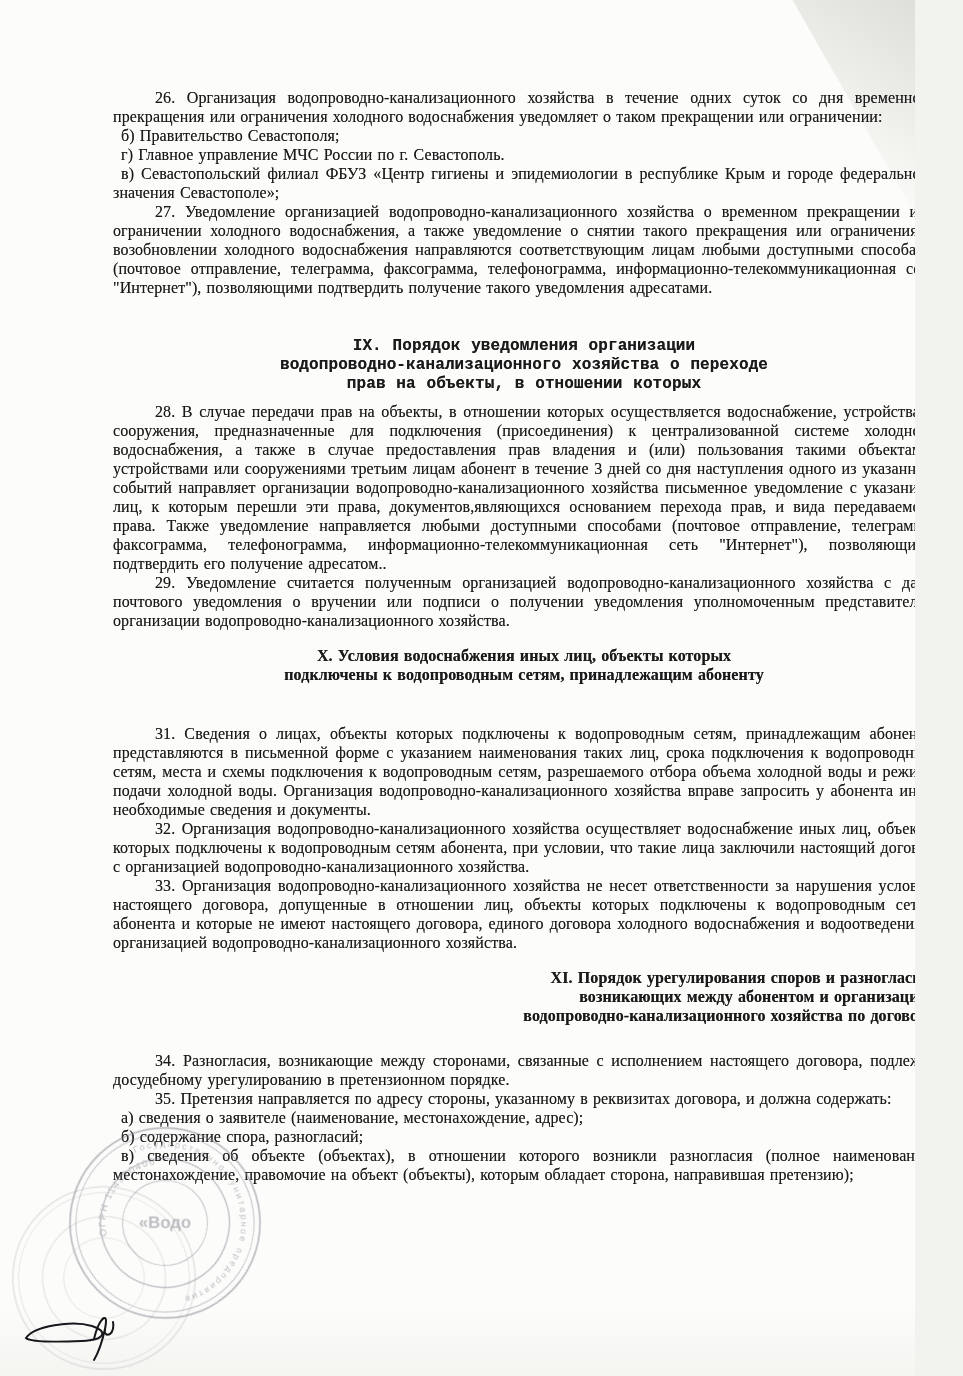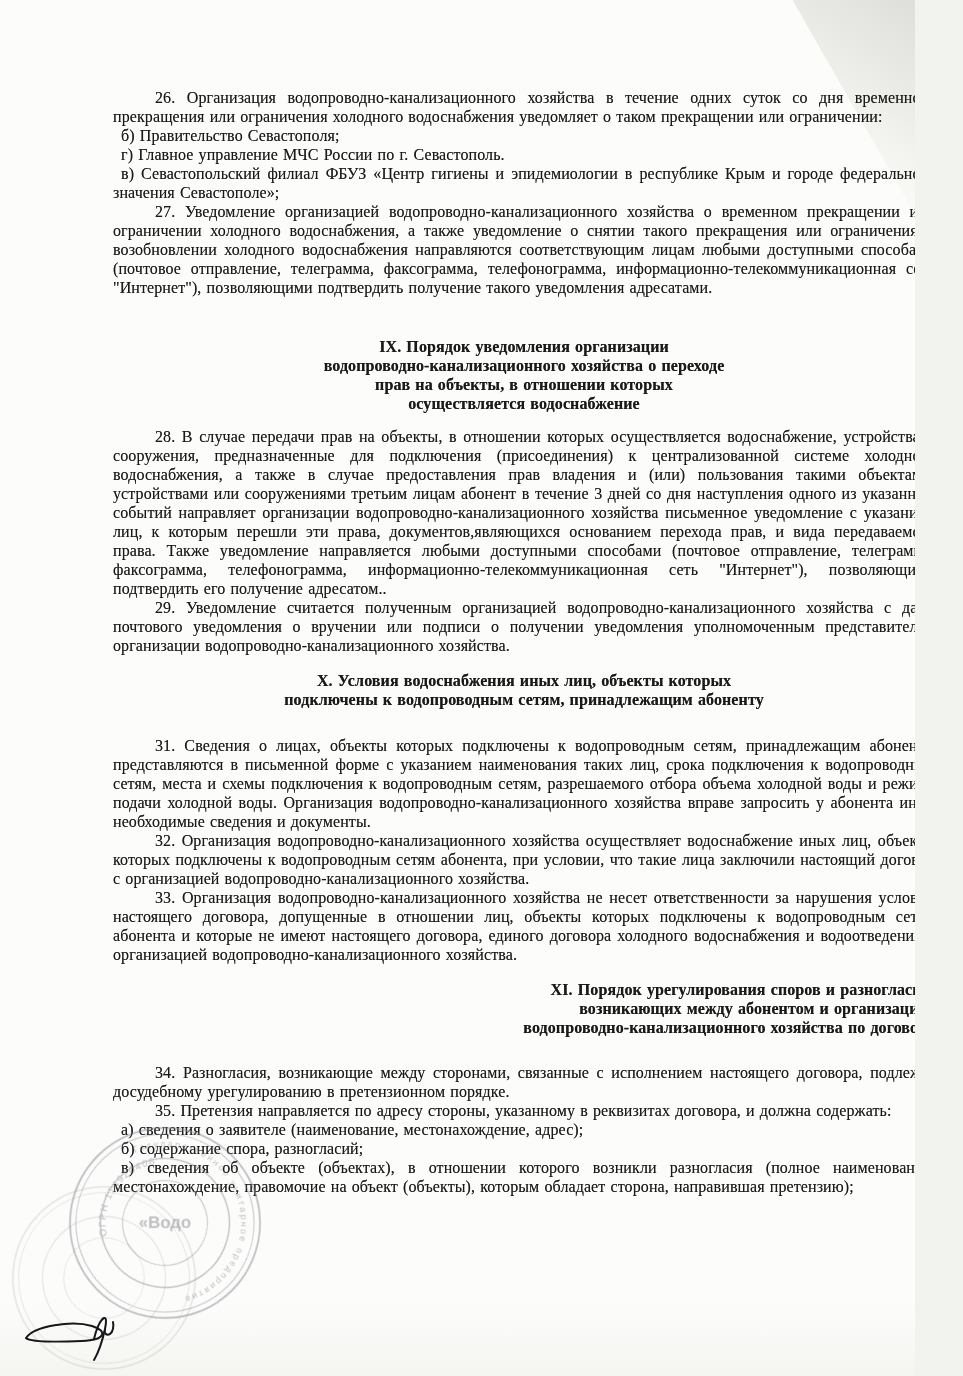--- a/index.html
+++ b/index.html
@@ -16,22 +16,22 @@
   
   .content{position:absolute;left:113px;top:88px;width:822px;
     font-size:16px;line-height:19px;color:#1a1a1a;
     letter-spacing:.1px;word-spacing:1px;
     text-shadow:0 0 .5px rgba(20,20,20,.55);}
   .content p{margin:0;text-align:justify;text-indent:42px;}
   .content p.item{text-indent:8px;}
   .hdg{margin:0;font-size:16px;font-weight:bold;text-align:center;line-height:19px;
     text-shadow:0 0 .6px rgba(10,10,10,.65);}
   .hdg .hl{display:block;}
-  .hdg-ix{margin-top:40px;margin-bottom:14px;}
-  .hdg-x{margin-top:16px;margin-bottom:27px;}
+  .hdg-ix{margin-top:40px;margin-bottom:8px;font-family:Liberation Mono, monospace;}
+  .hdg-x{margin-top:16px;margin-bottom:40px;}
   .hdg-xi{margin-top:16px;margin-bottom:26px;text-align:right;}
 
   
   .stamp{position:absolute;left:66px;top:1124px;width:198px;height:198px;
     color:#8a8492;opacity:.52;transform:rotate(-28deg);filter:blur(.35px);}
   .stamp-ghost{position:absolute;left:8px;top:1182px;width:192px;height:192px;
     color:#948f96;opacity:.22;transform:rotate(-12deg);filter:blur(.5px);}
   .stamp text{fill:currentColor;font-family:"Liberation Sans","DejaVu Sans",sans-serif;}
   .stamp-ghost circle{stroke:currentColor;fill:none;}
 
@@ -52,21 +52,20 @@
     <p>26. Организация водопроводно-канализационного хозяйства в течение одних суток со дня временного прекращения или ограничения холодного водоснабжения уведомляет о таком прекращении или ограничении:</p>
     <p class="item">б) Правительство Севастополя;</p>
     <p class="item">г) Главное управление МЧС России по г. Севастополь.</p>
     <p class="item">в) Севастопольский филиал ФБУЗ «Центр гигиены и эпидемиологии в республике Крым и городе федерального значения Севастополе»;</p>
     <p>27. Уведомление организацией водопроводно-канализационного хозяйства о временном прекращении или ограничении холодного водоснабжения, а также уведомление о снятии такого прекращения или ограничения и возобновлении холодного водоснабжения направляются соответствующим лицам любыми доступными способами (почтовое отправление, телеграмма, факсограмма, телефонограмма, информационно-телекоммуникационная сеть "Интернет"), позволяющими подтвердить получение такого уведомления адресатами.</p>
 
     <h2 class="hdg hdg-ix">
       <span class="hl">IX. Порядок уведомления организации</span>
       <span class="hl">водопроводно-канализационного хозяйства о переходе</span>
       <span class="hl">прав на объекты, в отношении которых</span>
-      <span class="hl">осуществляется водоснабжение</span>
     </h2>
 
     <p>28. В случае передачи прав на объекты, в отношении которых осуществляется водоснабжение, устройства и сооружения, предназначенные для подключения (присоединения) к централизованной системе холодного водоснабжения, а также в случае предоставления прав владения и (или) пользования такими объектами, устройствами или сооружениями третьим лицам абонент в течение 3 дней со дня наступления одного из указанных событий направляет организации водопроводно-канализационного хозяйства письменное уведомление с указанием лиц, к которым перешли эти права, документов,являющихся основанием перехода прав, и вида передаваемого права. Также уведомление направляется любыми доступными способами (почтовое отправление, телеграмма, факсограмма, телефонограмма, информационно-телекоммуникационная сеть "Интернет"), позволяющими подтвердить  его получение адресатом..</p>
     <p>29. Уведомление считается полученным организацией водопроводно-канализационного хозяйства с даты почтового уведомления о вручении или подписи о получении уведомления уполномоченным представителем организации водопроводно-канализационного хозяйства.</p>
 
     <h2 class="hdg hdg-x">
       <span class="hl">X. Условия водоснабжения иных лиц, объекты которых</span>
       <span class="hl">подключены к водопроводным сетям, принадлежащим абоненту</span>
     </h2>
 

